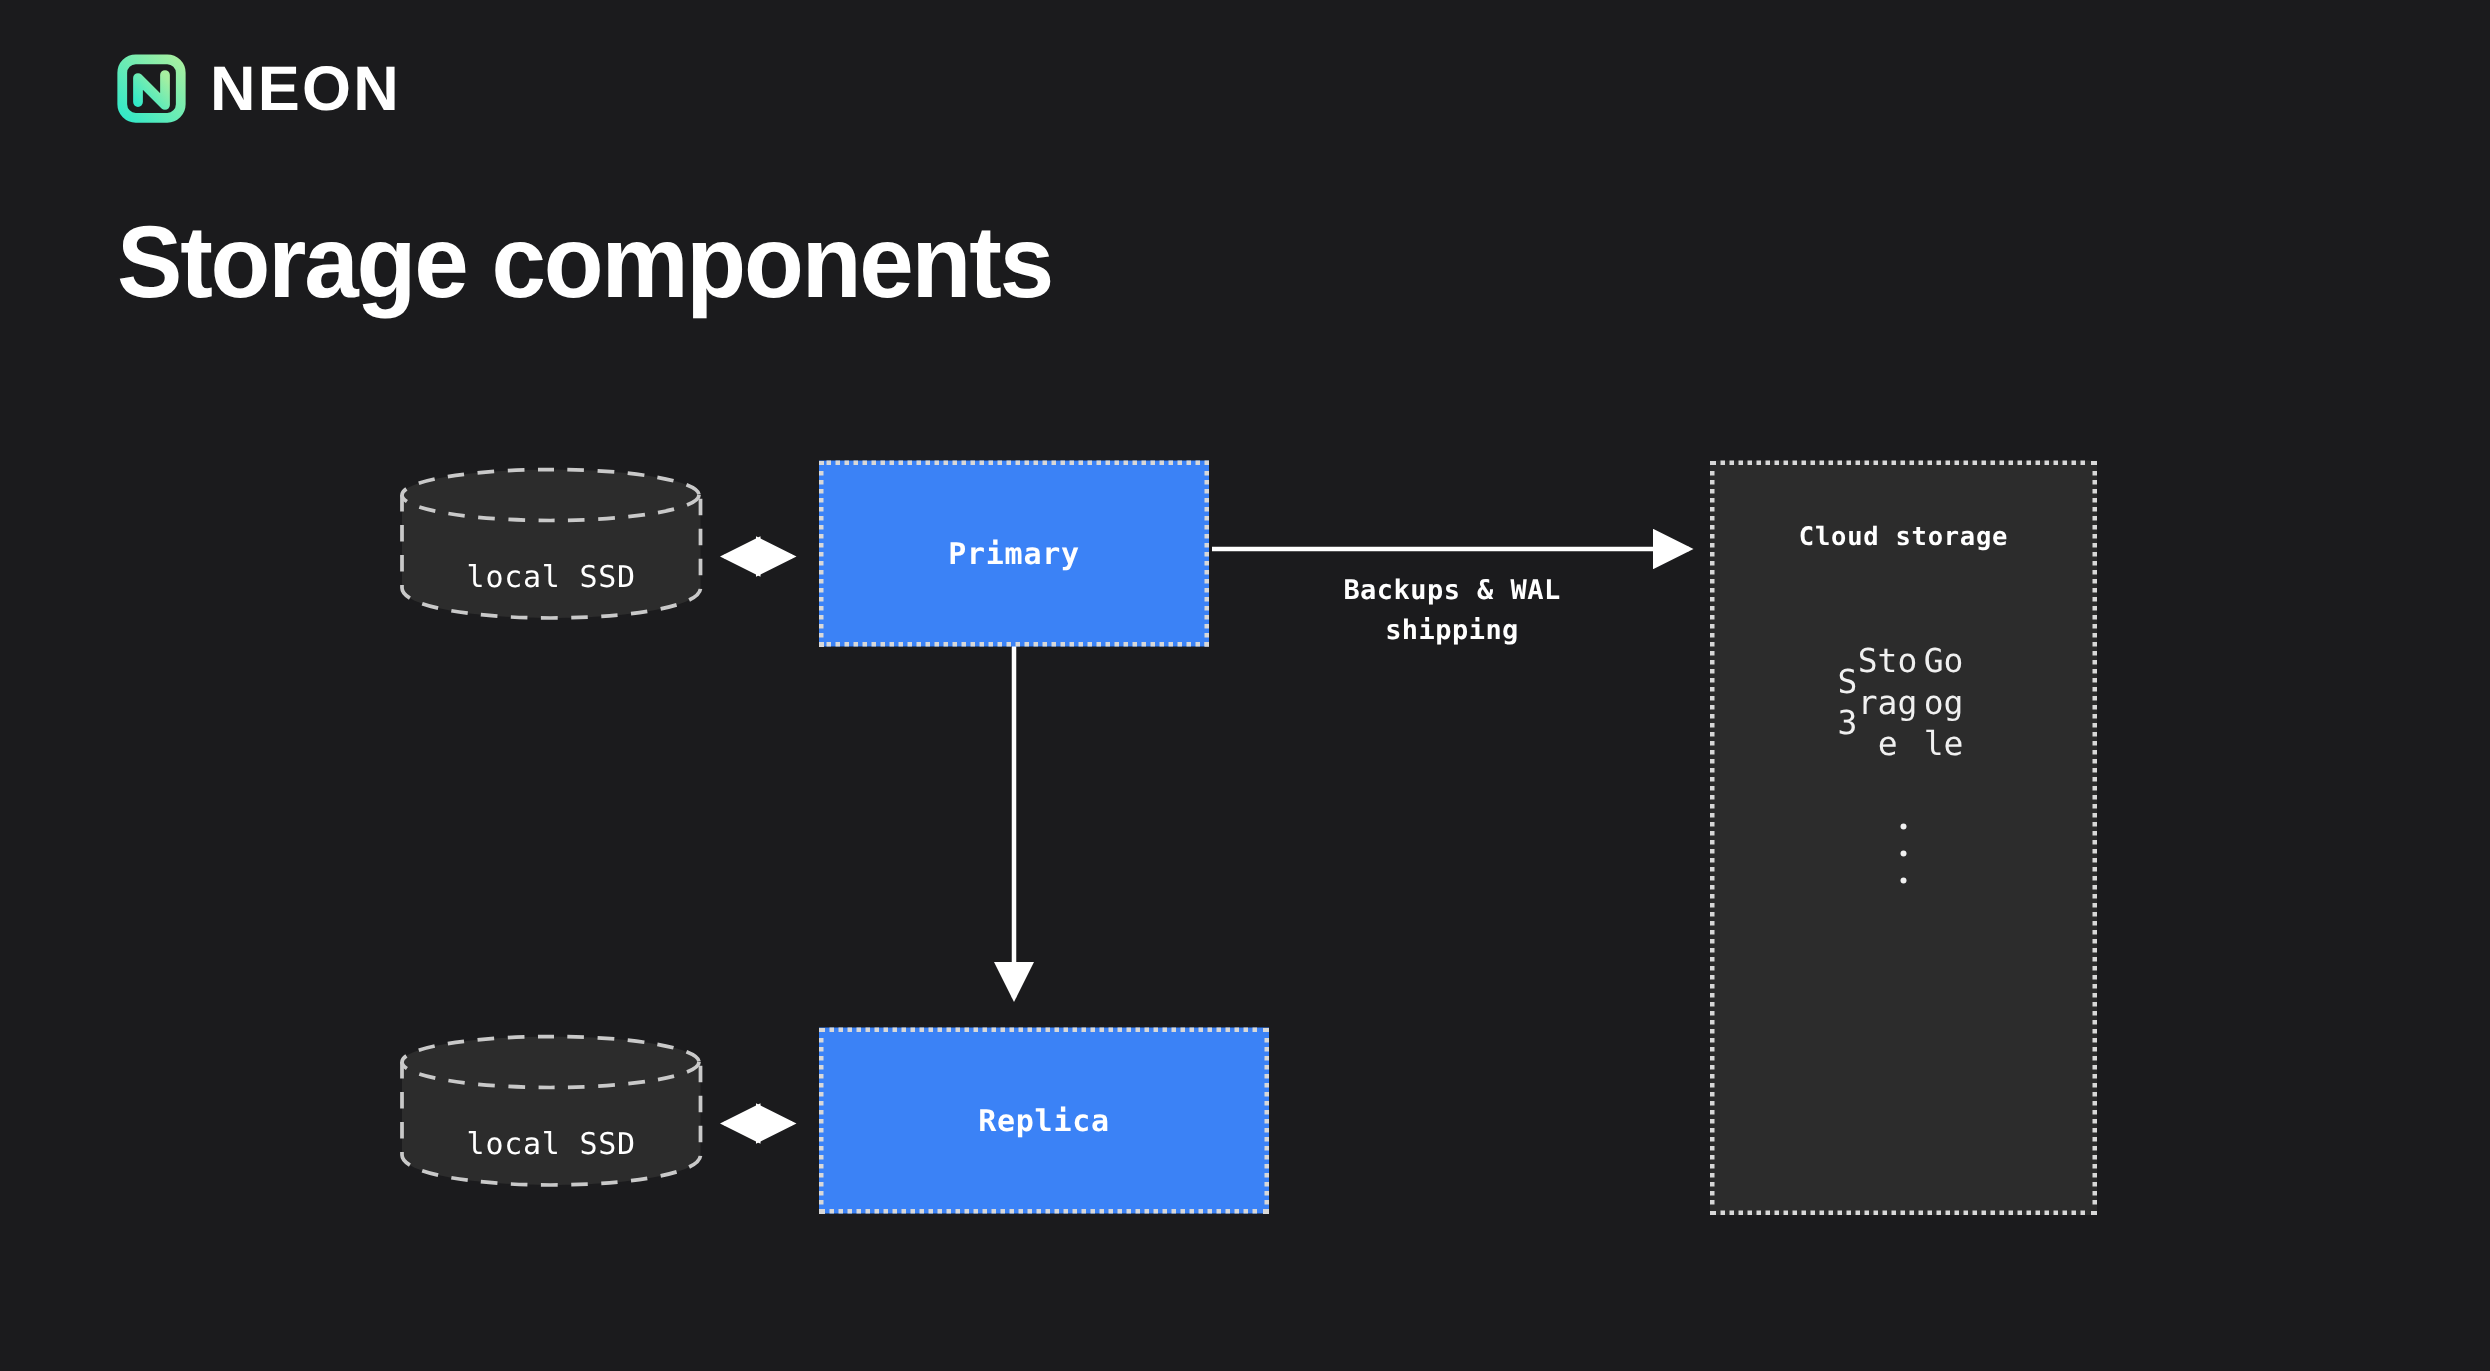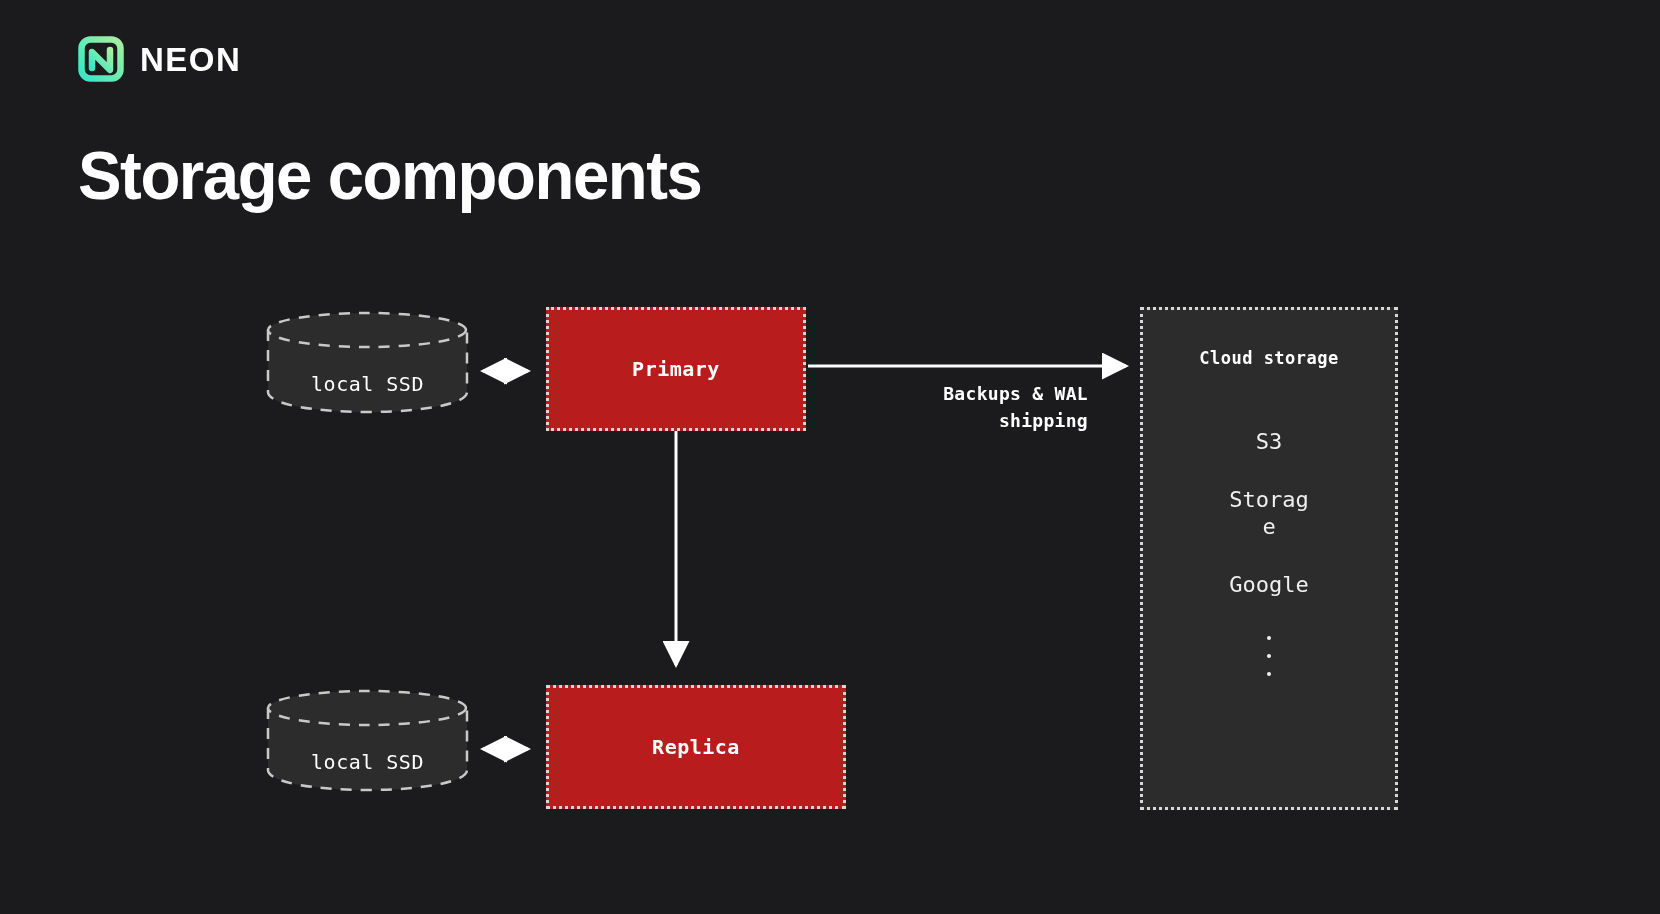--- a/index.html
+++ b/index.html
@@ -27,21 +27,21 @@
     gap: 16px;
   }
   #brand-mark {
     width: 46px;
     height: 46px;
     display: block;
   }
   #brand-word {
     font-family: "Liberation Sans", sans-serif;
     font-weight: bold;
-    font-size: 33px;
+    font-size: 42px;
     letter-spacing: 1.5px;
     color: #ffffff;
     line-height: 1;
   }
 
   
   #page-title {
     position: absolute;
     left: 78px;
     top: 140px;
@@ -63,21 +63,21 @@
     width: 1660px;
     height: 914px;
   }
   .node {
     position: absolute;
     box-sizing: border-box;
   }
 
   
   .proc-box {
-    background: #b91c1c;
+    background: #3b82f6;
     border: 3px dotted #d8d8d8;
     display: flex;
     align-items: center;
     justify-content: center;
   }
   .proc-label {
     font-family: "DejaVu Sans Mono", "Liberation Mono", monospace;
     font-weight: bold;
     font-size: 20px;
     color: #ffffff;
@@ -96,23 +96,22 @@
     font-family: "DejaVu Sans Mono", "Liberation Mono", monospace;
     font-weight: bold;
     font-size: 17px;
     color: #ffffff;
     margin-top: 38px;
     letter-spacing: 0.5px;
   }
   .cloud-items {
     margin-top: 60px;
     display: flex;
-    flex-direction: column;
-    align-items: center;
-    gap: 30px;
+    flex-direction: row;
+    align-items: center;
     width: 88px;
   }
   .cloud-item {
     font-family: "DejaVu Sans Mono", "Liberation Mono", monospace;
     font-weight: normal;
     font-size: 22px;
     color: #f0f0f0;
     text-align: center;
     line-height: 1.25;
     word-break: break-all;
@@ -153,21 +152,21 @@
     letter-spacing: 0.5px;
   }
 
   
   .edge-label {
     position: absolute;
     font-family: "DejaVu Sans Mono", "Liberation Mono", monospace;
     font-weight: bold;
     font-size: 18px;
     color: #ffffff;
-    text-align: right;
+    text-align: center;
     line-height: 1.5;
     letter-spacing: 0.3px;
   }
 
   .arrow-layer {
     position: absolute;
     left: 0;
     top: 0;
     width: 1660px;
     height: 914px;

